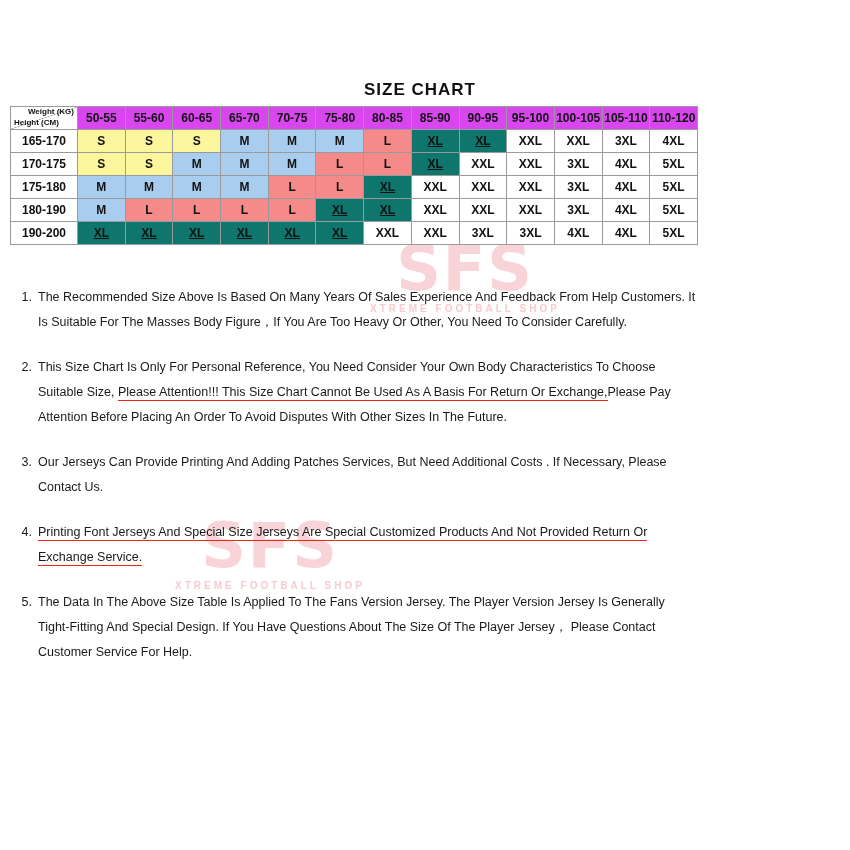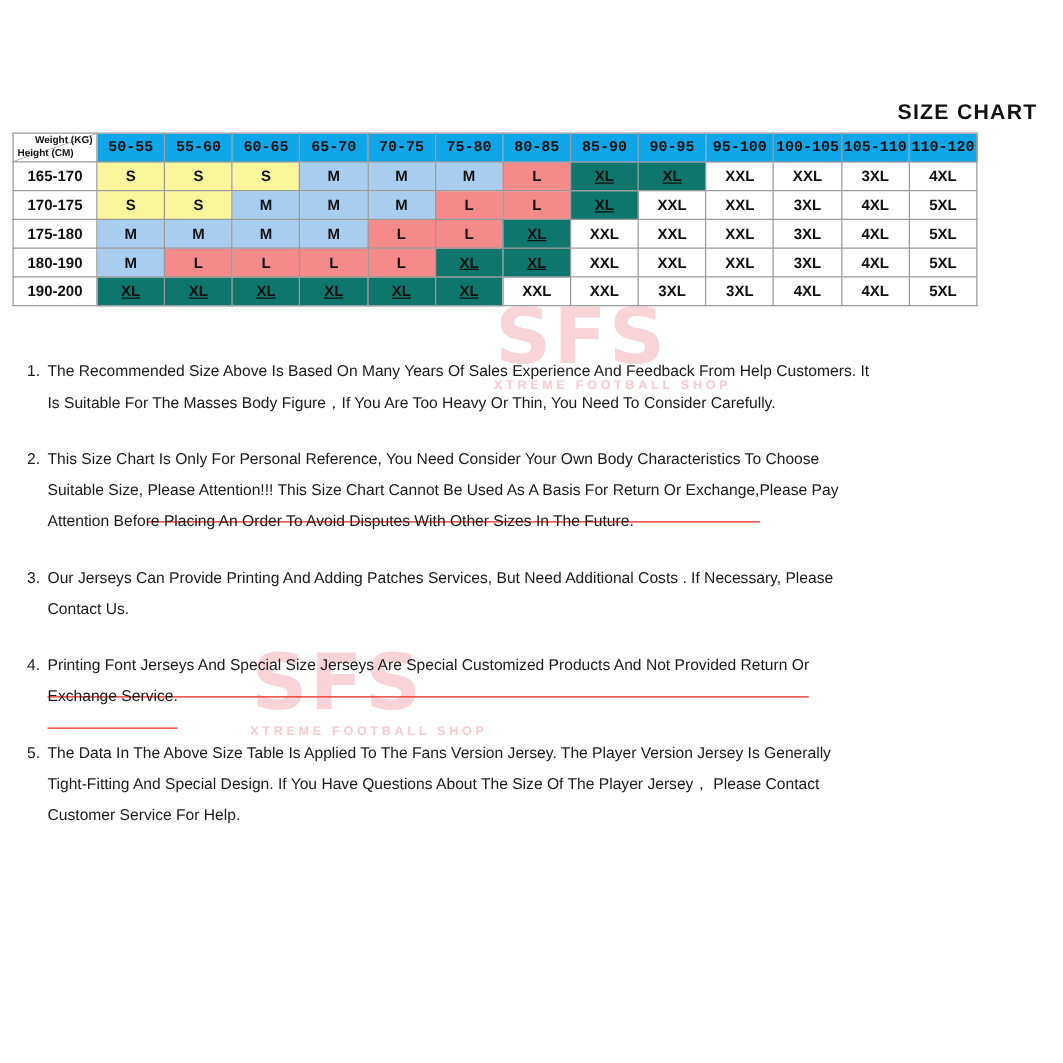--- a/index.html
+++ b/index.html
@@ -45,41 +45,40 @@
   }
   .wm-main {
     font-size: 62px;
     font-family: "DejaVu Sans", sans-serif;
   }
   .wm-sub {
     font-size: 10px;
     letter-spacing: 3px;
     margin-top: 4px;
     color: #f3b9bf;
-    text-align: right;
   }
 
   
   .chart-wrap {
     position: absolute;
     top: 80px;
     left: 10px;
     width: 820px;
   }
   .chart-title {
-    text-align: right;
+    text-align: center;
     font-size: 17px;
     font-weight: bold;
     letter-spacing: 1px;
     color: #111;
     padding-bottom: 6px;
   }
   table.size-chart {
     border-collapse: collapse;
-    width: 772px;
+    width: 688px;
     table-layout: fixed;
   }
   table.size-chart td, table.size-chart th {
     border: 1px solid #9a9a9a;
     height: 22px;
     text-align: center;
     font-size: 12px;
     font-weight: bold;
     color: #111;
     padding: 0;
@@ -124,24 +123,23 @@
   .corner-h {
     position: absolute;
     bottom: 1px;
     left: 3px;
     font-size: 8px;
     line-height: 1.1;
     text-align: center;
     font-weight: bold;
   }
   th.colhead {
-    background: #0ea5e9;
+    background: #d946ef;
     font-size: 12px;
     height: 40px;
-    font-family: Liberation Mono, monospace;
   }
   td.rowhead {
     background: #ffffff;
     font-size: 12px;
     font-weight: bold;
     margin-left: 18px;
   }
   
   .c-yellow { background: #fbf59b; }
   .c-blue   { background: #a9cdee; }
@@ -170,21 +168,21 @@
   }
   .note-body {
     flex: 1;
     font-size: 12.5px;
     line-height: 25px;
     color: #1a1a1a;
     padding-left: 6px;
   }
   .underline-red {
     border-bottom: 1.5px solid #e8271d;
-    padding-bottom: 18px;
+    padding-bottom: 1px;
   }
   .note-4 .note-body {
     display: inline;
   }
 </style>
 </head>
 <body>
 
 <div class="page">
 
@@ -309,21 +307,21 @@
         </tbody>
     </table>
   </div>
 
   <div class="notes">
 
     <div class="note">
       <div class="note-num">1.</div>
       <div class="note-body">
         <span>The Recommended Size Above Is Based On Many Years Of Sales Experience And Feedback From Help Customers. It</span><br>
-        <span>Is Suitable For The Masses Body Figure，If You Are Too Heavy Or Thin, You Need To Consider Carefully.</span>
+        <span>Is Suitable For The Masses Body Figure，If You Are Too Heavy Or Other, You Need To Consider Carefully.</span>
       </div>
     </div>
 
     <div class="note">
       <div class="note-num">2.</div>
       <div class="note-body">
         <span>This Size Chart Is Only For Personal Reference, You Need Consider Your Own Body Characteristics To Choose</span><br>
         <span>Suitable Size, </span><span class="underline-red">Please Attention!!! This Size Chart Cannot Be Used As A Basis For Return Or Exchange,</span><span>Please Pay</span><br>
         <span>Attention Before Placing An Order To Avoid Disputes With Other Sizes In The Future.</span>
       </div>

